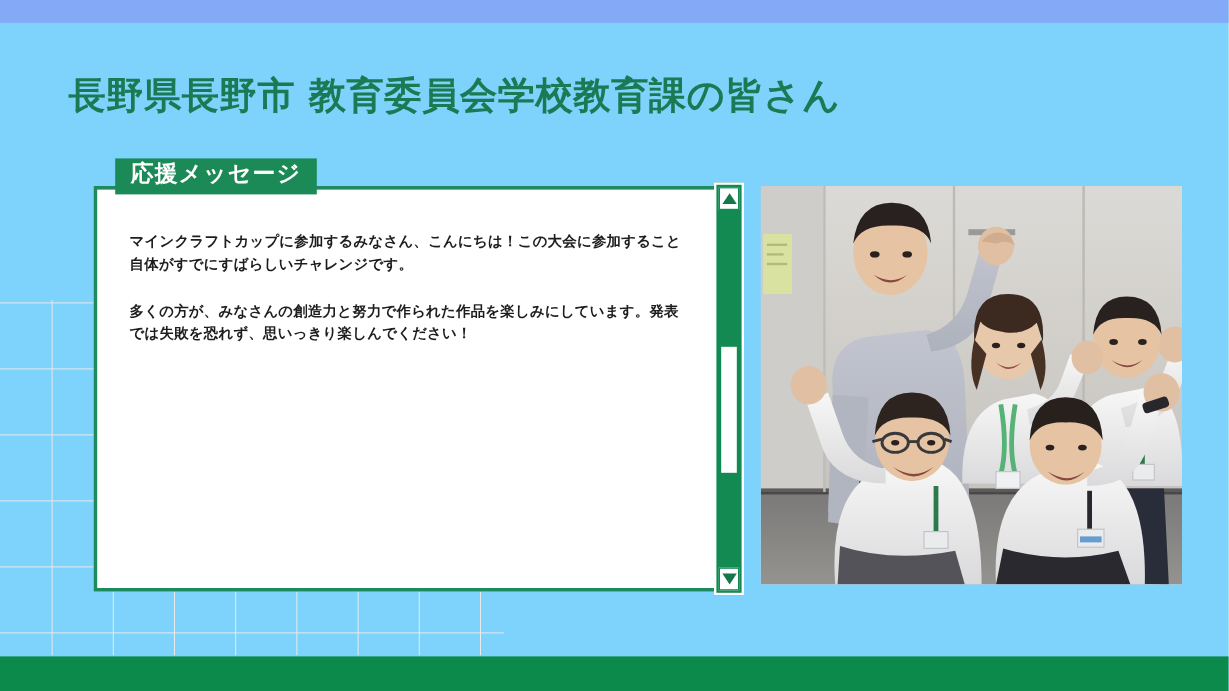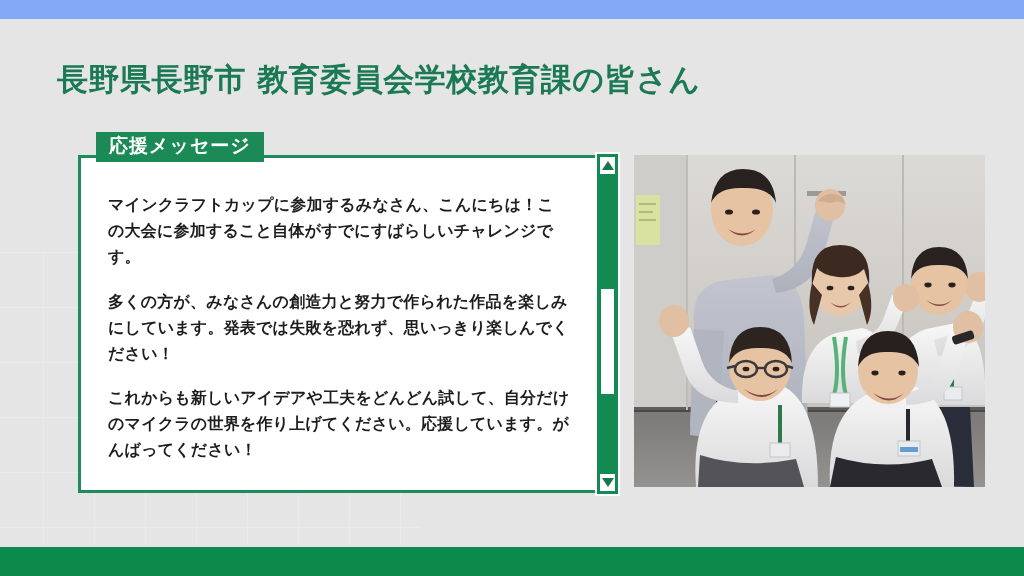--- a/index.html
+++ b/index.html
@@ -5,21 +5,21 @@
   html,body{margin:0;padding:0;}
   body{
     width:1024px;height:576px;
     background:#ffffff;
     font-family:"DejaVu Sans","Liberation Sans",sans-serif;
     overflow:hidden;
   }
   #slide{
     position:relative;
     width:1024px;height:576px;
-    background:#e5e5e5;
+    background:#7dd3fc;
     overflow:hidden;
   }
 
   
   .grid-bg{
     position:absolute;
     left:0;top:250px;
     width:420px;height:296px;
     background-image:
       linear-gradient(to right,#e9eaec 1px,transparent 1px),
@@ -74,21 +74,21 @@
     line-height:1.15;
     white-space:nowrap;
     text-align:center;
   }
 
   .panel-body{
     position:absolute;
     left:108px;top:192px;
     width:462px;
     color:#1d1d1d;
-    font-size:16px;
+    font-size:12px;
     font-weight:bold;
     line-height:1.62;
     letter-spacing:0.2px;
   }
   .panel-body p{margin:0 0 19px 0;}
   .panel-body p:last-child{margin-bottom:0;}
 
   
   .scrollbar{
     position:absolute;
@@ -145,21 +145,20 @@
 
   <div class="title">長野県長野市 教育委員会学校教育課の皆さん</div>
 
   <div class="panel"></div>
 
   <div class="panel-tag">応援メッセージ</div>
 
   <div class="panel-body">
     <p>マインクラフトカップに参加するみなさん、こんにちは！この大会に参加すること自体がすでにすばらしいチャレンジです。</p>
     <p>多くの方が、みなさんの創造力と努力で作られた作品を楽しみにしています。発表では失敗を恐れず、思いっきり楽しんでください！</p>
-    <p>これからも新しいアイデアや工夫をどんどん試して、自分だけのマイクラの世界を作り上げてください。応援しています。がんばってください！</p>
   </div>
 
   <div class="scrollbar">
     <div class="sb-btn up">
       <span class="tri up"></span>
     </div>
     <div class="sb-thumb"></div>
     <div class="sb-btn down">
       <span class="tri down"></span>
     </div>

